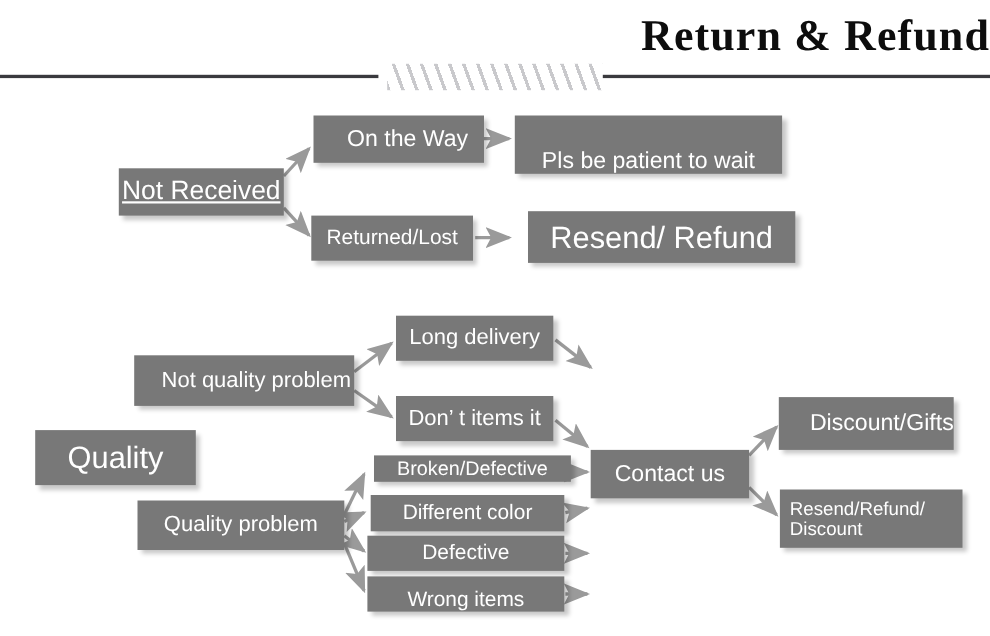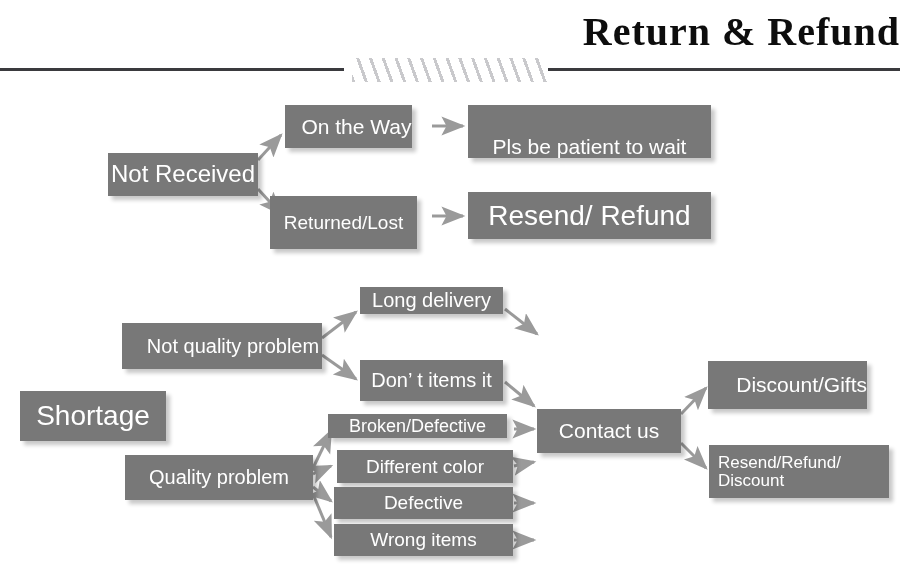--- a/index.html
+++ b/index.html
@@ -40,22 +40,22 @@
     overflow:hidden;
   }
   .node.c{justify-content:center;}
   .node.l{justify-content:flex-start;}
   .node .tx{display:block;}
   .f17{font-size:17px;}
   .f18{font-size:18px;}
   .f19{font-size:19px;}
   .f20{font-size:20px;}
   .f21{font-size:21px;}
-  .f24{font-size:24px;}
-  .f28{font-size:28px;}
+  .f24{font-size:24px;text-decoration:underline;}
+  .f28{font-size:28px;margin-left:12px;}
 </style>
 </head>
 <body>
 
 <div id="header">
   <div id="page-title">Return &amp; Refund</div>
   <div class="rule" id="rule-left"></div>
   <div id="hatch"></div>
   <div class="rule" id="rule-right"></div>
 </div>
@@ -94,78 +94,78 @@
 
       <path d="M681,414 L706,388"></path>
       <path d="M681,443 L706,468"></path>
     </g>
   </svg>
 
   <div class="node c f24" style="left:108px;top:153px;width:150px;height:43px;">
     <span class="tx">Not Received</span>
   </div>
 
-  <div class="node c f21" style="left:285px;top:105px;width:127px;height:43px;padding-left:16px;">
+  <div class="node c f21" style="left:285px;top:105px;width:155px;height:43px;padding-left:16px;">
     <span class="tx">On the Way</span>
   </div>
 
   <div class="node c f21" style="left:468px;top:105px;width:243px;height:53px;align-items:flex-end;">
     <span class="tx">Pls be patient to wait</span>
   </div>
 
-  <div class="node c f19" style="left:270px;top:196px;width:147px;height:53px;">
+  <div class="node c f19" style="left:283px;top:196px;width:147px;height:41px;">
     <span class="tx">Returned/Lost</span>
   </div>
 
   <div class="node c f28" style="left:468px;top:192px;width:243px;height:47px;">
     <span class="tx">Resend/ Refund</span>
   </div>
 
   <div class="node c f28" style="left:20px;top:391px;width:146px;height:50px;">
-    <span class="tx">Shortage</span>
+    <span class="tx">Quality</span>
   </div>
 
   <div class="node c f20" style="left:122px;top:323px;width:200px;height:46px;padding-left:22px;">
     <span class="tx">Not quality problem</span>
   </div>
 
   <div class="node c f20" style="left:125px;top:455px;width:188px;height:45px;">
     <span class="tx">Quality problem</span>
   </div>
 
-  <div class="node c f20" style="left:360px;top:287px;width:143px;height:27px;">
+  <div class="node c f20" style="left:360px;top:287px;width:143px;height:41px;">
     <span class="tx">Long delivery</span>
   </div>
 
   <div class="node c f20" style="left:360px;top:360px;width:143px;height:41px;">
     <span class="tx">Don’  t items it</span>
   </div>
 
-  <div class="node c f18" style="left:328px;top:414px;width:179px;height:24px;">
+  <div class="node c f18" style="left:340px;top:414px;width:179px;height:24px;">
     <span class="tx">Broken/Defective</span>
   </div>
 
   <div class="node c f19" style="left:337px;top:450px;width:176px;height:33px;">
     <span class="tx">Different color</span>
   </div>
 
   <div class="node c f19" style="left:334px;top:487px;width:179px;height:32px;">
     <span class="tx">Defective</span>
   </div>
 
-  <div class="node c f19" style="left:334px;top:524px;width:179px;height:32px;">
+  <div class="node c f19" style="left:334px;top:524px;width:179px;height:32px;align-items:flex-end;">
     <span class="tx">Wrong items</span>
   </div>
 
   <div class="node c f21" style="left:537px;top:409px;width:144px;height:44px;">
     <span class="tx">Contact us</span>
   </div>
 
   <div class="node c f21" style="left:708px;top:361px;width:159px;height:48px;justify-content:flex-end;">
     <span class="tx">Discount/Gifts</span>
   </div>
 
-  <div class="node l f17" style="left:709px;top:445px;width:180px;height:53px;padding-left:9px;flex-direction:column;align-items:flex-start;justify-content:center;">
+  <div class="node l f17" style="left:709px;top:445px;width:166px;height:53px;padding-left:9px;flex-direction:column;align-items:flex-start;justify-content:center;">
     <span class="tx">Resend/Refund/</span>
     <span class="tx">Discount</span>
   </div>
 
 </div>
 
 </body></html>

